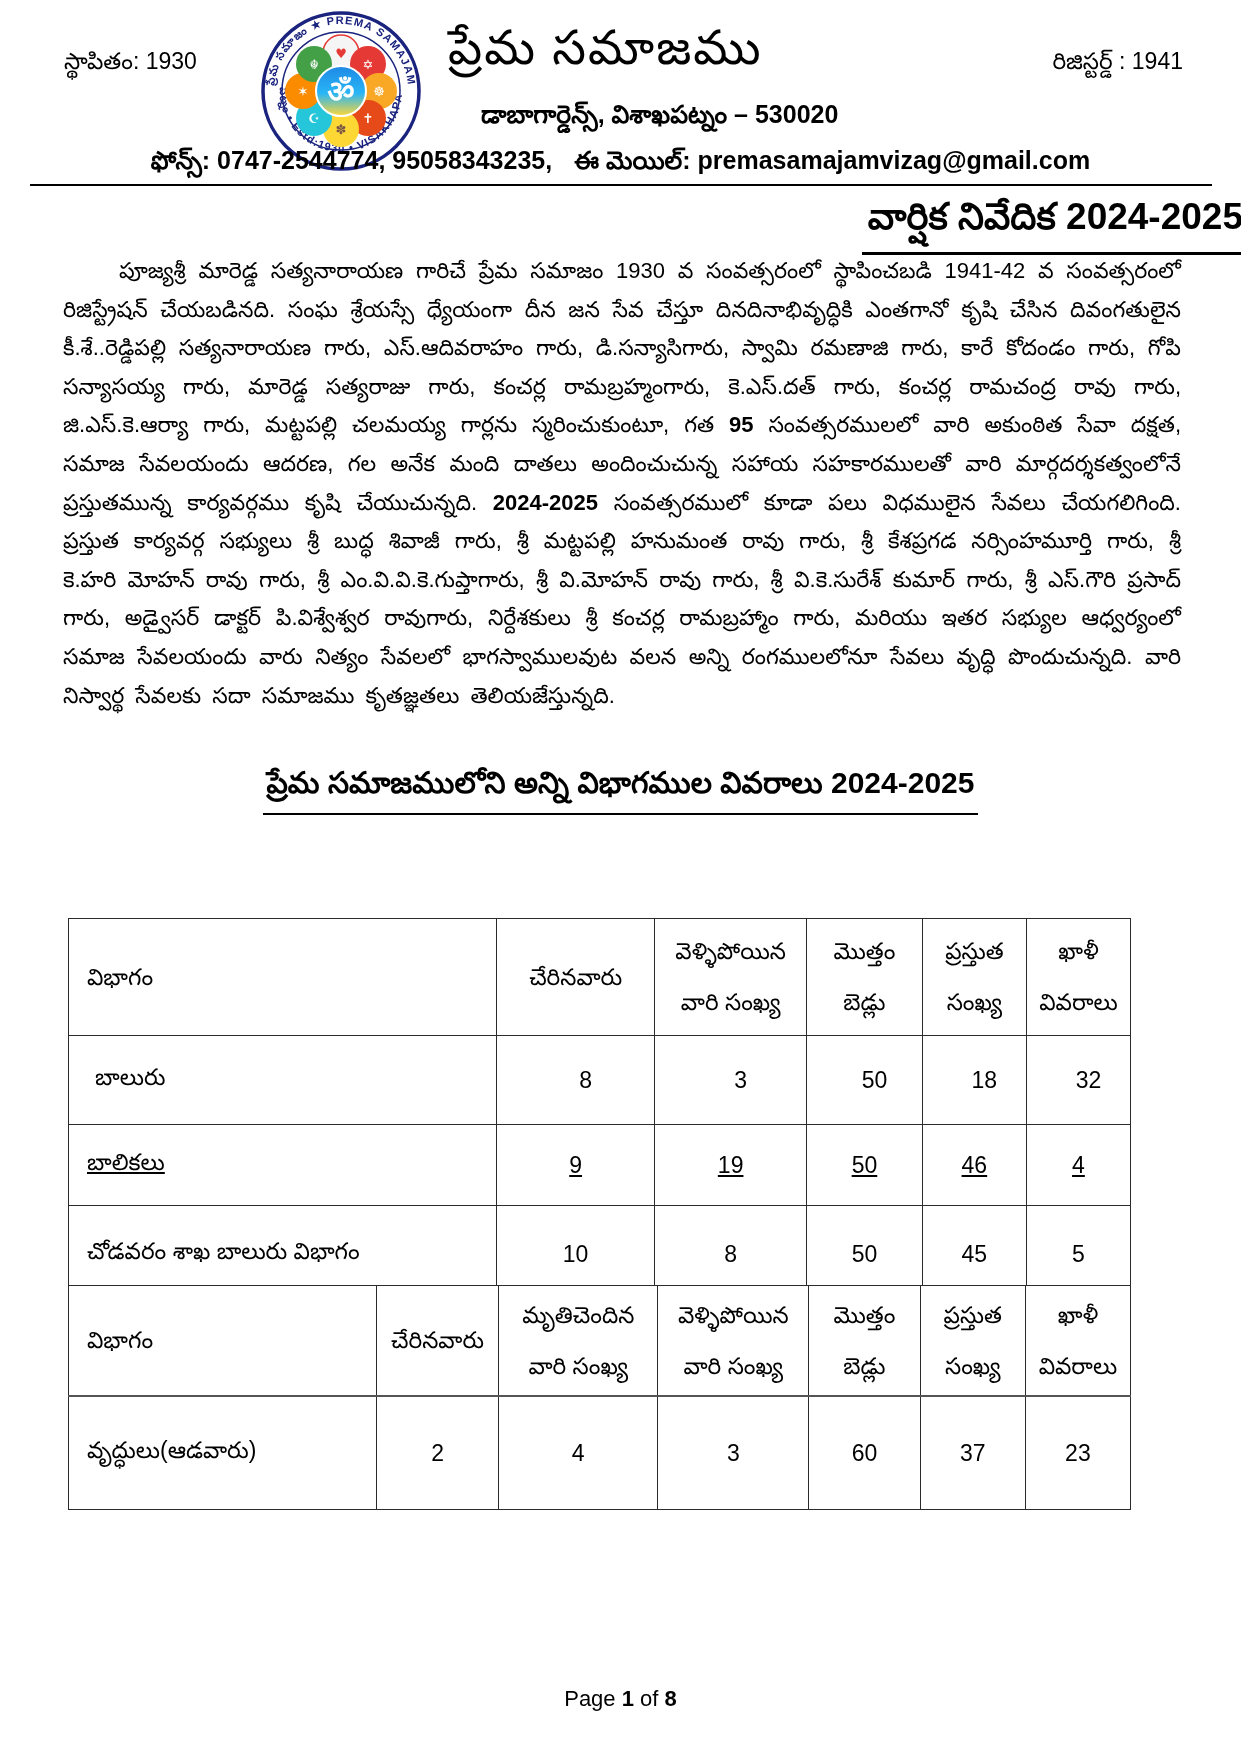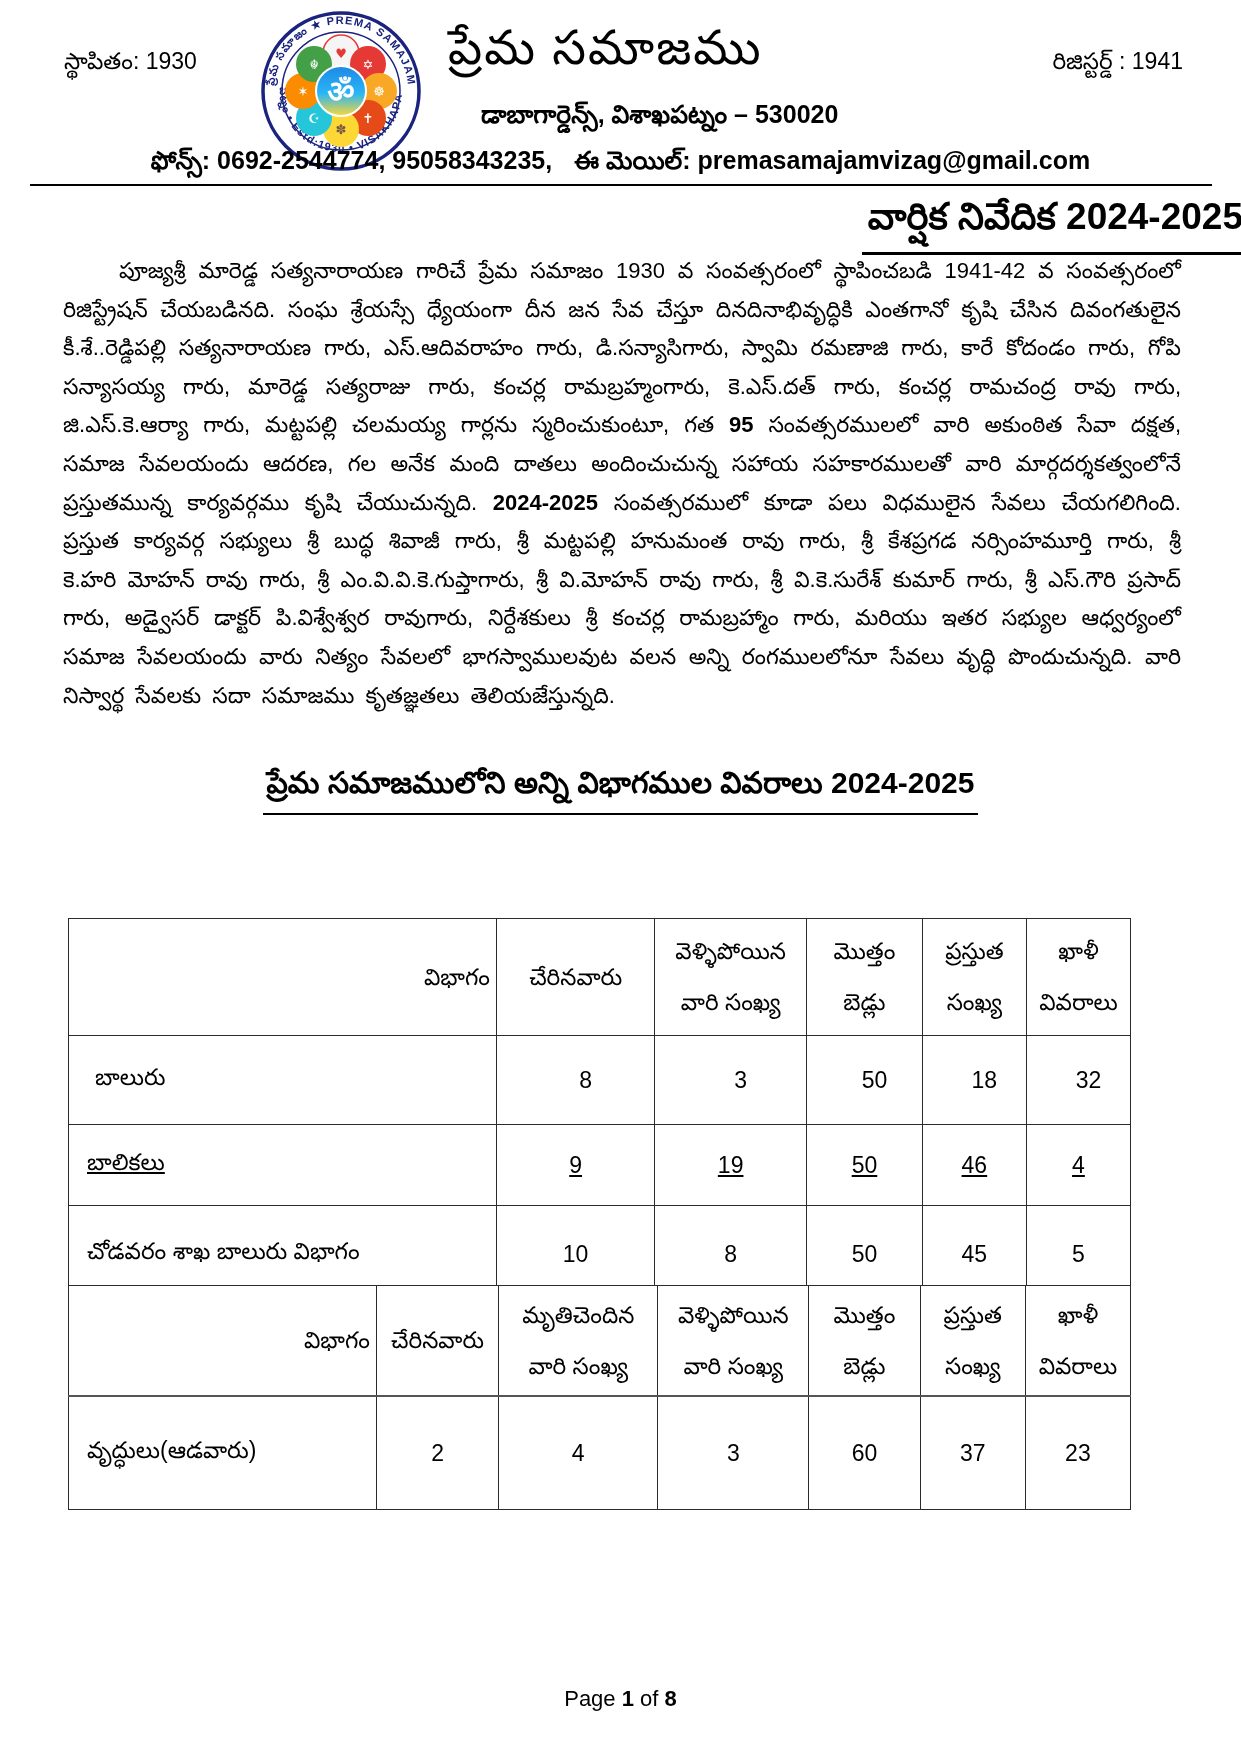--- a/index.html
+++ b/index.html
@@ -30,21 +30,21 @@
   .section-title{left:0;top:766px;width:1241px;text-align:center;font-size:30px;font-weight:bold;}
   .section-title span{display:inline-block;border-bottom:2.5px solid #000;padding:0 4px 6px 4px;}
   
   table.rpt{border-collapse:collapse;table-layout:fixed;width:1063px;background:#fff;}
   table.rpt td,table.rpt th{
     border:1.6px solid #2b2b2b;font-size:23px;font-weight:normal;
     text-align:center;vertical-align:middle;padding:4px 6px;overflow:hidden;
   }
   table.rpt th{line-height:2.2;}
   table.rpt td.dept,table.rpt th.dept{text-align:left;padding-left:18px;}
-  table.rpt th.dept{text-align:right;}
+  table.rpt th.dept{text-align:left;}
   .t1{left:68px;top:918px;}
   .t2{left:68px;top:1285px;}
   .t1 tr.hdr th{height:108px;}
   .t1 tr.r0 td{height:80px;padding-left:26px;}
   .t1 tr.r1 td{height:72px;text-decoration:underline;}
   .t1 tr.r2 td{height:88px;}
   .t2 tr.hdr th{height:100px;}
   .t2 tr.r0 td{height:92px;}
   .t2 tr.r1 td{height:104px;}
   .t2 tr td{border-top-width:2.4px;border-top-color:#555;}
@@ -99,21 +99,21 @@
       <circle cx="54" cy="54" r="18" fill="#43a047"></circle>
       <text x="54" y="59" text-anchor="middle" class="petalglyph">☬</text>
     </g>
     <circle cx="81" cy="81" r="25" fill="url(#omGrad)" stroke="#ffffff" stroke-width="2"></circle>
     <text x="81" y="92" text-anchor="middle" class="omglyph">ॐ</text>
   </svg>
 </div>
 
 <div class="abs org-title">ప్రేమ సమాజము</div>
 <div class="abs org-address">డాబాగార్డెన్స్, విశాఖపట్నం – 530020</div>
-<div class="abs contact-line"><span>ఫోన్స్: 0692-2544774, 95058343235,</span><span class="gap"></span><span>ఈ మెయిల్: premasamajamvizag@gmail.com</span></div>
+<div class="abs contact-line"><span>ఫోన్స్: 0747-2544774, 95058343235,</span><span class="gap"></span><span>ఈ మెయిల్: premasamajamvizag@gmail.com</span></div>
 
 <div class="abs header-rule"></div>
 
 <div class="abs doc-title"><span>వార్షిక నివేదిక 2024-2025</span></div>
 
 <div class="abs para"><span>పూజ్యశ్రీ మారెడ్డ సత్యనారాయణ గారిచే ప్రేమ సమాజం 1930 వ సంవత్సరంలో స్థాపించబడి 1941-42 వ సంవత్సరంలో రిజిస్ట్రేషన్ చేయబడినది. సంఘ శ్రేయస్సే ధ్యేయంగా దీన జన సేవ చేస్తూ దినదినాభివృద్ధికి ఎంతగానో కృషి చేసిన దివంగతులైన కీ.శే..రెడ్డిపల్లి సత్యనారాయణ గారు, ఎస్.ఆదివరాహం గారు, డి.సన్యాసిగారు, స్వామి రమణాజి గారు, కారే కోదండం గారు, గోపి సన్యాసయ్య గారు, మారెడ్డ సత్యరాజు గారు, కంచర్ల రామబ్రహ్మంగారు, కె.ఎస్.దత్ గారు, కంచర్ల రామచంద్ర రావు గారు, జి.ఎస్.కె.ఆర్యా గారు, మట్టపల్లి చలమయ్య గార్లను స్మరించుకుంటూ, గత </span><span class="b">95</span><span> సంవత్సరములలో వారి అకుంఠిత సేవా దక్షత, సమాజ సేవలయందు ఆదరణ, గల అనేక మంది దాతలు అందించుచున్న సహాయ సహకారములతో వారి మార్గదర్శకత్వంలోనే ప్రస్తుతమున్న కార్యవర్గము కృషి చేయుచున్నది. </span><span class="b">2024-2025</span><span> సంవత్సరములో కూడా పలు విధములైన సేవలు చేయగలిగింది. ప్రస్తుత కార్యవర్గ సభ్యులు శ్రీ బుద్ధ శివాజీ గారు, శ్రీ మట్టపల్లి హనుమంత రావు గారు, శ్రీ కేశప్రగడ నర్సింహమూర్తి గారు, శ్రీ కె.హరి మోహన్ రావు గారు, శ్రీ ఎం.వి.వి.కె.గుప్తాగారు, శ్రీ వి.మోహన్ రావు గారు, శ్రీ వి.కె.సురేశ్ కుమార్ గారు, శ్రీ ఎస్.గౌరి ప్రసాద్ గారు, అడ్వైసర్ డాక్టర్ పి.విశ్వేశ్వర రావుగారు, నిర్దేశకులు శ్రీ కంచర్ల రామబ్రహ్మాం గారు, మరియు ఇతర సభ్యుల ఆధ్వర్యంలో సమాజ సేవలయందు వారు నిత్యం సేవలలో భాగస్వాములవుట వలన అన్ని రంగములలోనూ సేవలు వృద్ధి పొందుచున్నది. వారి నిస్వార్థ సేవలకు సదా సమాజము కృతజ్ఞతలు తెలియజేస్తున్నది.</span></div>
 
 <div class="abs section-title"><span>ప్రేమ సమాజములోని అన్ని విభాగముల వివరాలు 2024-2025</span></div>
 
 <table class="rpt t1 abs">

